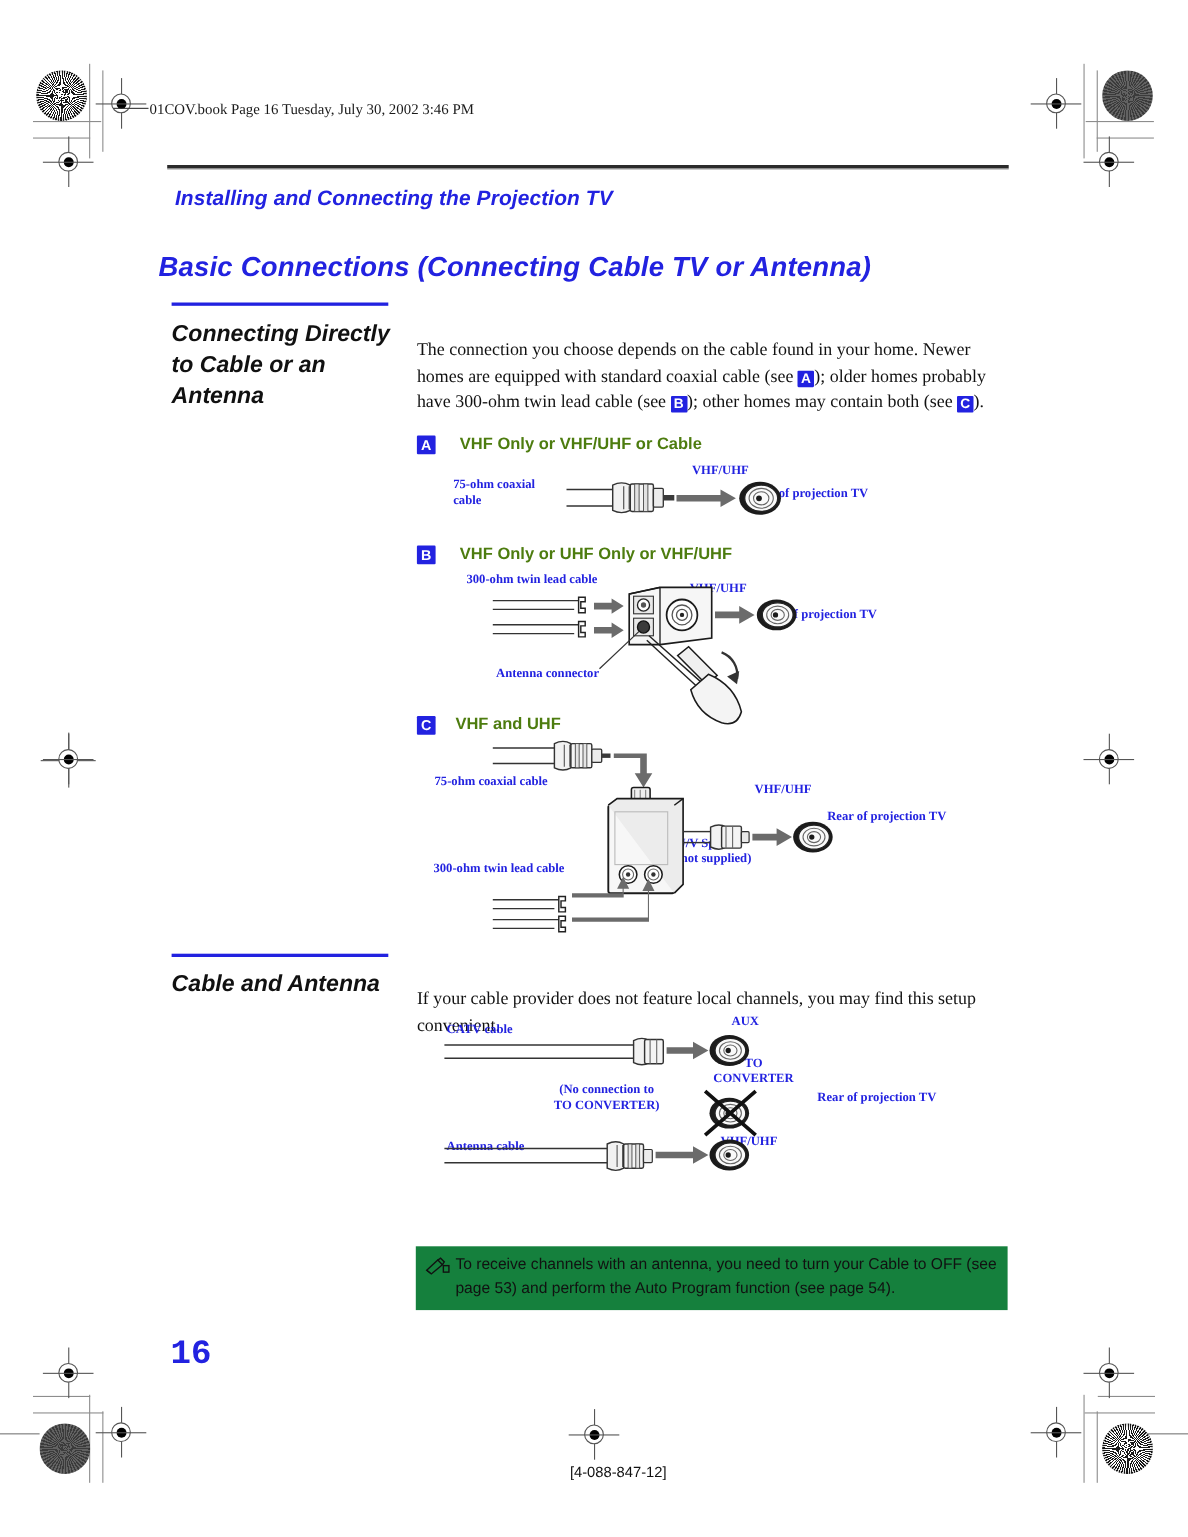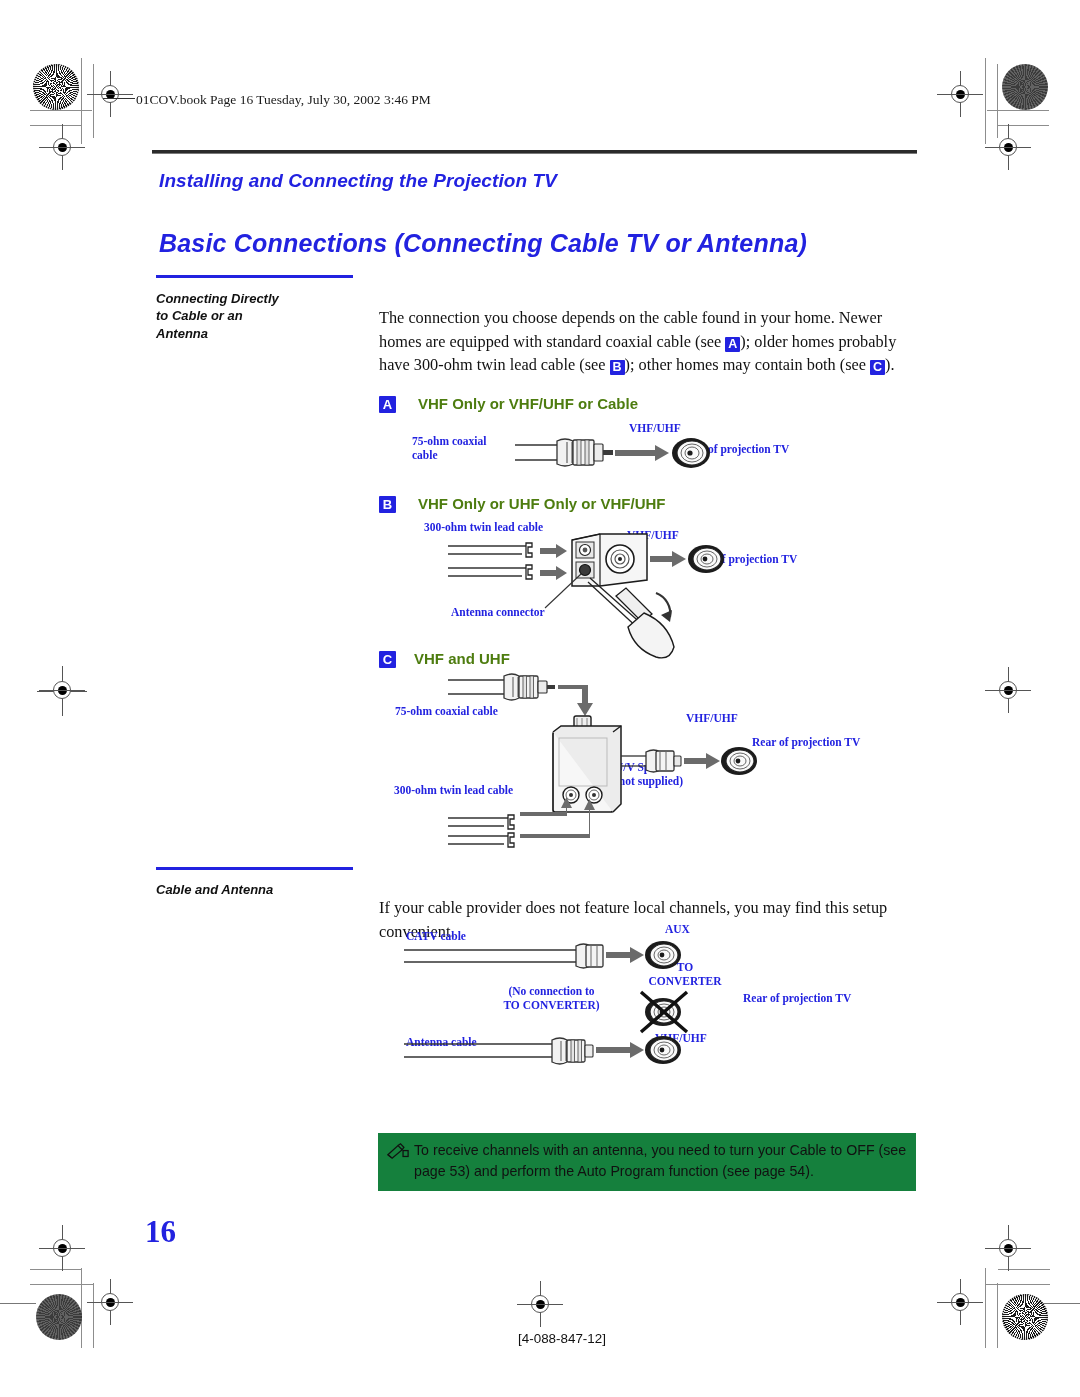--- a/index.html
+++ b/index.html
@@ -65,32 +65,32 @@
   }
   .runhead {
     position:absolute; left:159px; top:170px;
     font-family:"Liberation Sans", sans-serif;
     font-weight:bold; font-style:italic; font-size:19px;
     color:#2222e0; letter-spacing:.1px;
   }
 
   
   .h1 {
-    position:absolute; left:159px; top:212px;
+    position:absolute; left:144px; top:212px;
     font-family:"Liberation Sans", sans-serif;
     font-weight:bold; font-style:italic; font-size:25px;
     color:#2222e0; letter-spacing:.2px; white-space:nowrap;
   }
 
   
   .sec-rule { position:absolute; height:3px; background:#2222e0; }
   .sec-head {
     position:absolute;
     font-family:"Liberation Sans", sans-serif;
-    font-weight:bold; font-style:italic; font-size:13px;
+    font-weight:bold; font-style:italic; font-size:21px;
     color:#111; line-height:1.33;
   }
 
   
   .body {
     position:absolute;
     font-family:"Liberation Serif", serif;
     font-size:16.3px; color:#111; line-height:1.44;
   }
   .tag {
@@ -133,22 +133,22 @@
   }
   .notebox .txt {
     position:absolute; left:36px; top:7px; right:6px;
     font-family:"Liberation Sans", sans-serif;
     font-size:14.2px; color:#111; line-height:1.5;
   }
   .pencil-icon { position:absolute; left:9px; top:10px; width:22px; height:16px; }
 
   
   .folio {
-    position:absolute; left:145px; top:1214px;
-    font-family:Liberation Serif, serif;
+    position:absolute; left:155px; top:1214px;
+    font-family:Liberation Mono, monospace;
     font-weight:bold; font-size:31px; color:#2222e0;
   }
   .footrule-l { position:absolute; left:0px;    top:1303px; width:36px; height:1px; background:#777; }
   .footrule-r { position:absolute; left:1043px; top:1303px; width:37px; height:1px; background:#777; }
   .footline {
     position:absolute; left:0; top:1312px; width:1080px; text-align:center;
     font-family:"Liberation Sans", sans-serif;
     font-size:13.4px; color:#111;
   }
   .footline2 {

